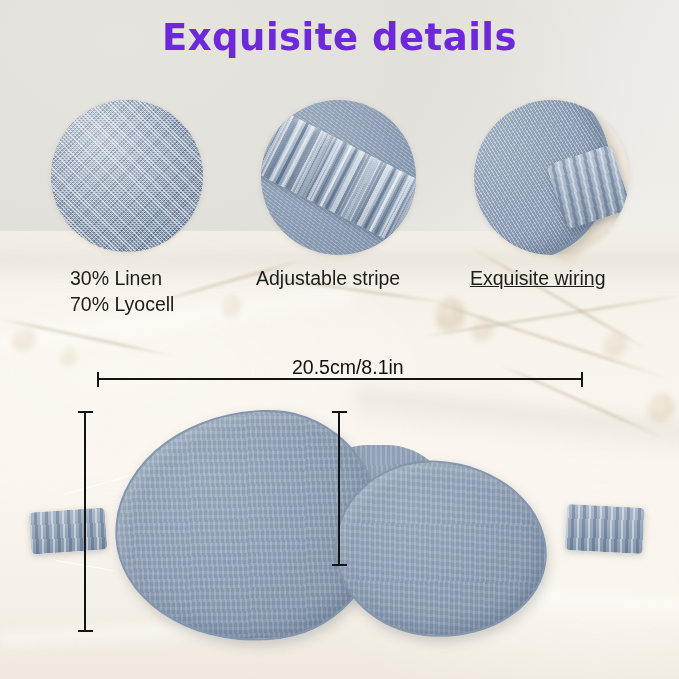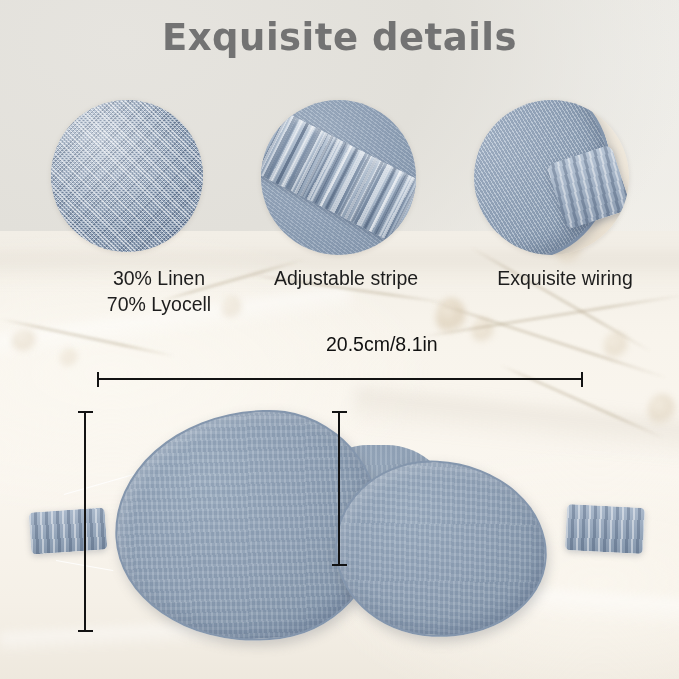--- a/index.html
+++ b/index.html
@@ -75,34 +75,33 @@
   
   .title {
     position: absolute;
     left: 0;
     right: 0;
     top: 16px;
     text-align: center;
     font-size: 37px;
     font-weight: 700;
     letter-spacing: 0.5px;
-    color: #737373;
+    color: #6d28d9;
     font-family: "DejaVu Sans", sans-serif;
   }
 
   
   .circle {
     position: absolute;
     border-radius: 50%;
     overflow: hidden;
     box-shadow: 0 1px 5px rgba(120,112,100,0.18);
   }
   .circle-label {
     position: absolute;
-    text-align: center;
     font-size: 19.5px;
     color: #1d1d1d;
     line-height: 1.33;
     white-space: pre-line;
   }
 
   
   .weave {
     position: absolute;
     inset: 0;
@@ -341,54 +340,54 @@
   <div class="twig" style="left:160px;top:300px;width:150px;transform:rotate(-16deg);"></div>
   <div class="twig" style="left:0px;top:318px;width:180px;transform:rotate(12deg);"></div>
   <div class="twig" style="left:250px;top:274px;width:200px;transform:rotate(8deg);"></div>
 
   <div class="title">Exquisite details</div>
 
   <div class="circle" style="left:51px;top:100px;width:152px;height:152px;">
     <div class="weave"></div>
     <div class="weave-sheen"></div>
   </div>
-  <div class="circle-label" style="left:6px;top:266px;width:242px;text-align:center;padding-left:64px;box-sizing:border-box;">30% Linen
+  <div class="circle-label" style="left:6px;top:266px;width:242px;text-align:left;padding-left:64px;box-sizing:border-box;">30% Linen
 70% Lyocell</div>
 
   <div class="circle" style="left:261px;top:100px;width:155px;height:155px;">
     <div class="c2-bg"></div>
     <div class="c2-band">
       <div class="c2-ruffle"></div>
     </div>
   </div>
   <div class="circle-label" style="left:256px;top:266px;width:180px;">Adjustable stripe</div>
 
   <div class="circle" style="left:474px;top:100px;width:155px;height:155px;">
     <div class="c3-bg"></div>
     <div class="c3-mask"></div>
     <div class="c3-elastic"></div>
   </div>
-  <div class="circle-label" style="left:470px;top:266px;width:190px;">Exquisite wiring</div>
+  <div class="circle-label" style="left:470px;top:266px;width:190px;text-decoration:underline;">Exquisite wiring</div>
 
   <div class="mask-wrap">
 
     <div class="strap strap-left"></div>
     <div class="strap strap-right"></div>
 
     <div class="strap-thread" style="left:64px;top:494px;width:74px;transform:rotate(-16deg);"></div>
     <div class="strap-thread" style="left:56px;top:560px;width:58px;transform:rotate(10deg);"></div>
 
     <div class="eyemask-body">
       <div class="bridge"></div>
       <div class="lobe lobe-left"></div>
       <div class="lobe lobe-right"></div>
     </div>
   </div>
 
-  <div class="dim-label" style="left:292px;top:332px;margin-left:34px;">20.5cm/8.1in</div>
+  <div class="dim-label" style="left:292px;top:355px;">20.5cm/8.1in</div>
   <div class="dim-h" style="left:97px;top:378px;width:486px;"></div>
   <div class="cap-v" style="left:97px;top:372px;"></div>
   <div class="cap-v" style="left:581px;top:372px;"></div>
 
   <div class="dim-v" style="left:84px;top:411px;height:221px;"></div>
   <div class="cap-h" style="left:78px;top:411px;"></div>
   <div class="cap-h" style="left:78px;top:630px;"></div>
 
   <div class="dim-v" style="left:338px;top:411px;height:155px;"></div>
   <div class="cap-h" style="left:332px;top:411px;"></div>

